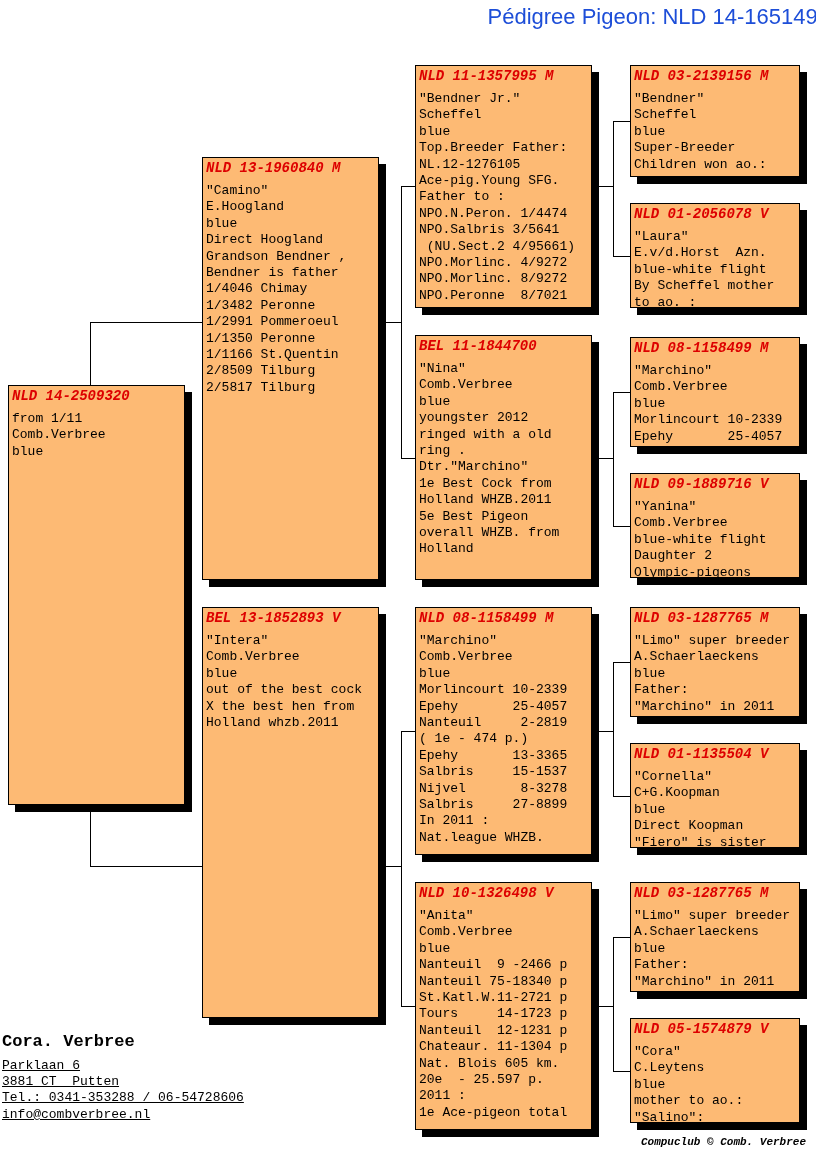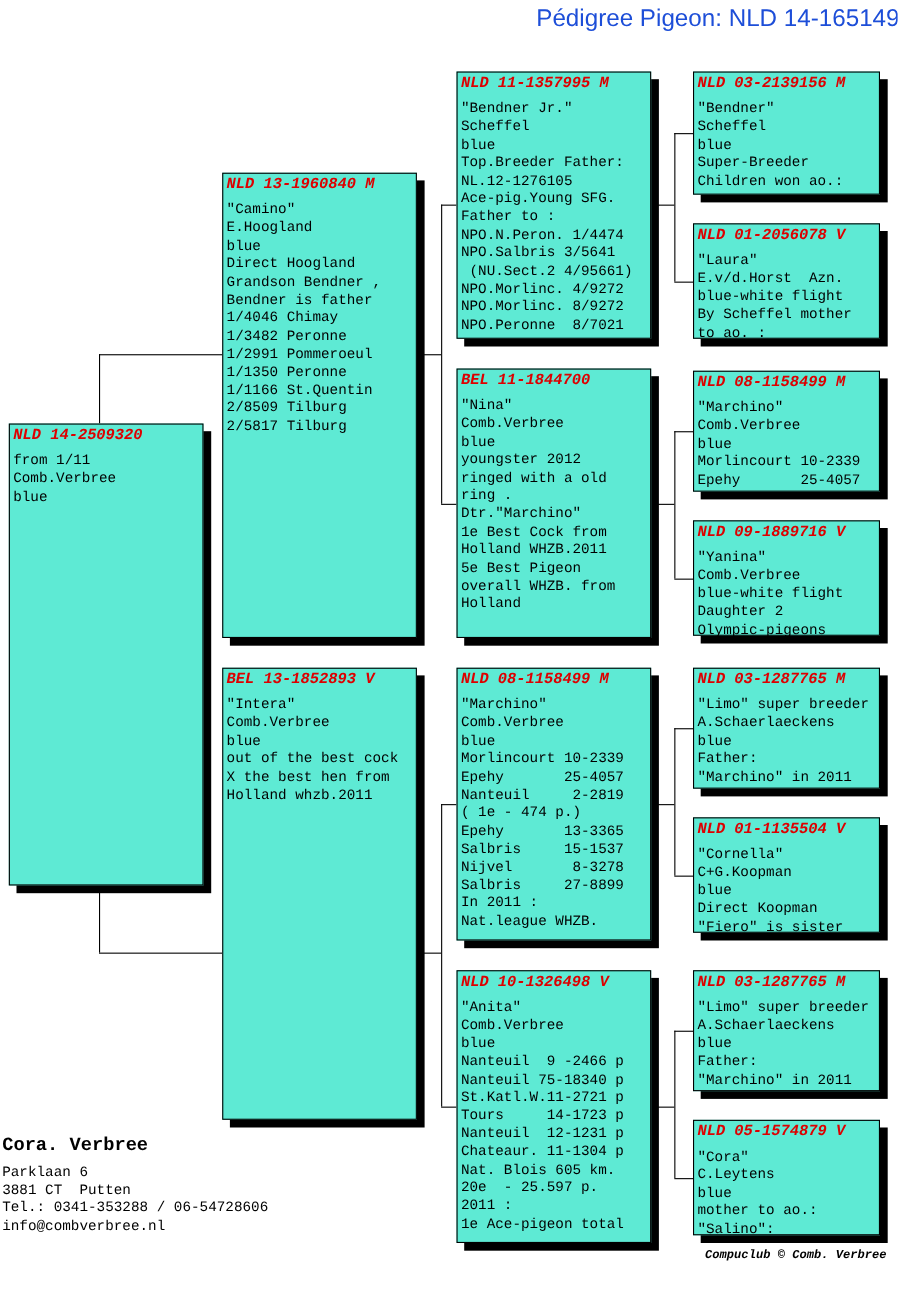--- a/index.html
+++ b/index.html
@@ -11,21 +11,21 @@
   .page-title{
     position:absolute;left:0;top:4px;width:790px;
     text-align:right;
     font:22px "Liberation Sans",sans-serif;
     color:#1d4ed8;
     white-space:pre;
     padding-left:40px;
   }
   .pbox{
     position:absolute;
-    background:#5eead4;
+    background:#fdba74;
     border:1px solid #000000;
     box-shadow:7px 7px 0 #000000;
     box-sizing:border-box;
     padding:2px 0 0 3px;
   }
   .ring{
     font:italic bold 14px "Liberation Mono",monospace;
     color:var(--ring-red,#dd0000);
     white-space:pre;
   }
@@ -39,21 +39,21 @@
   .hline{height:1px;}
   .vline{width:1px;}
   .footer-owner{
     position:absolute;left:2px;top:1032px;
     font:bold 17px "Liberation Mono",monospace;
     color:#000;white-space:pre;
   }
   .footer-address{
     position:absolute;left:2px;top:1058px;
     font:13px/16.2px "Liberation Mono",monospace;
-    color:#000;white-space:pre;
+    color:#000;white-space:pre;text-decoration:underline;
   }
   .footer-credit{
     position:absolute;right:10px;top:1136px;
     font:italic bold 11px "Liberation Mono",monospace;
     color:#000;white-space:pre;
   }
 </style>
 </head>
 <body>
 

